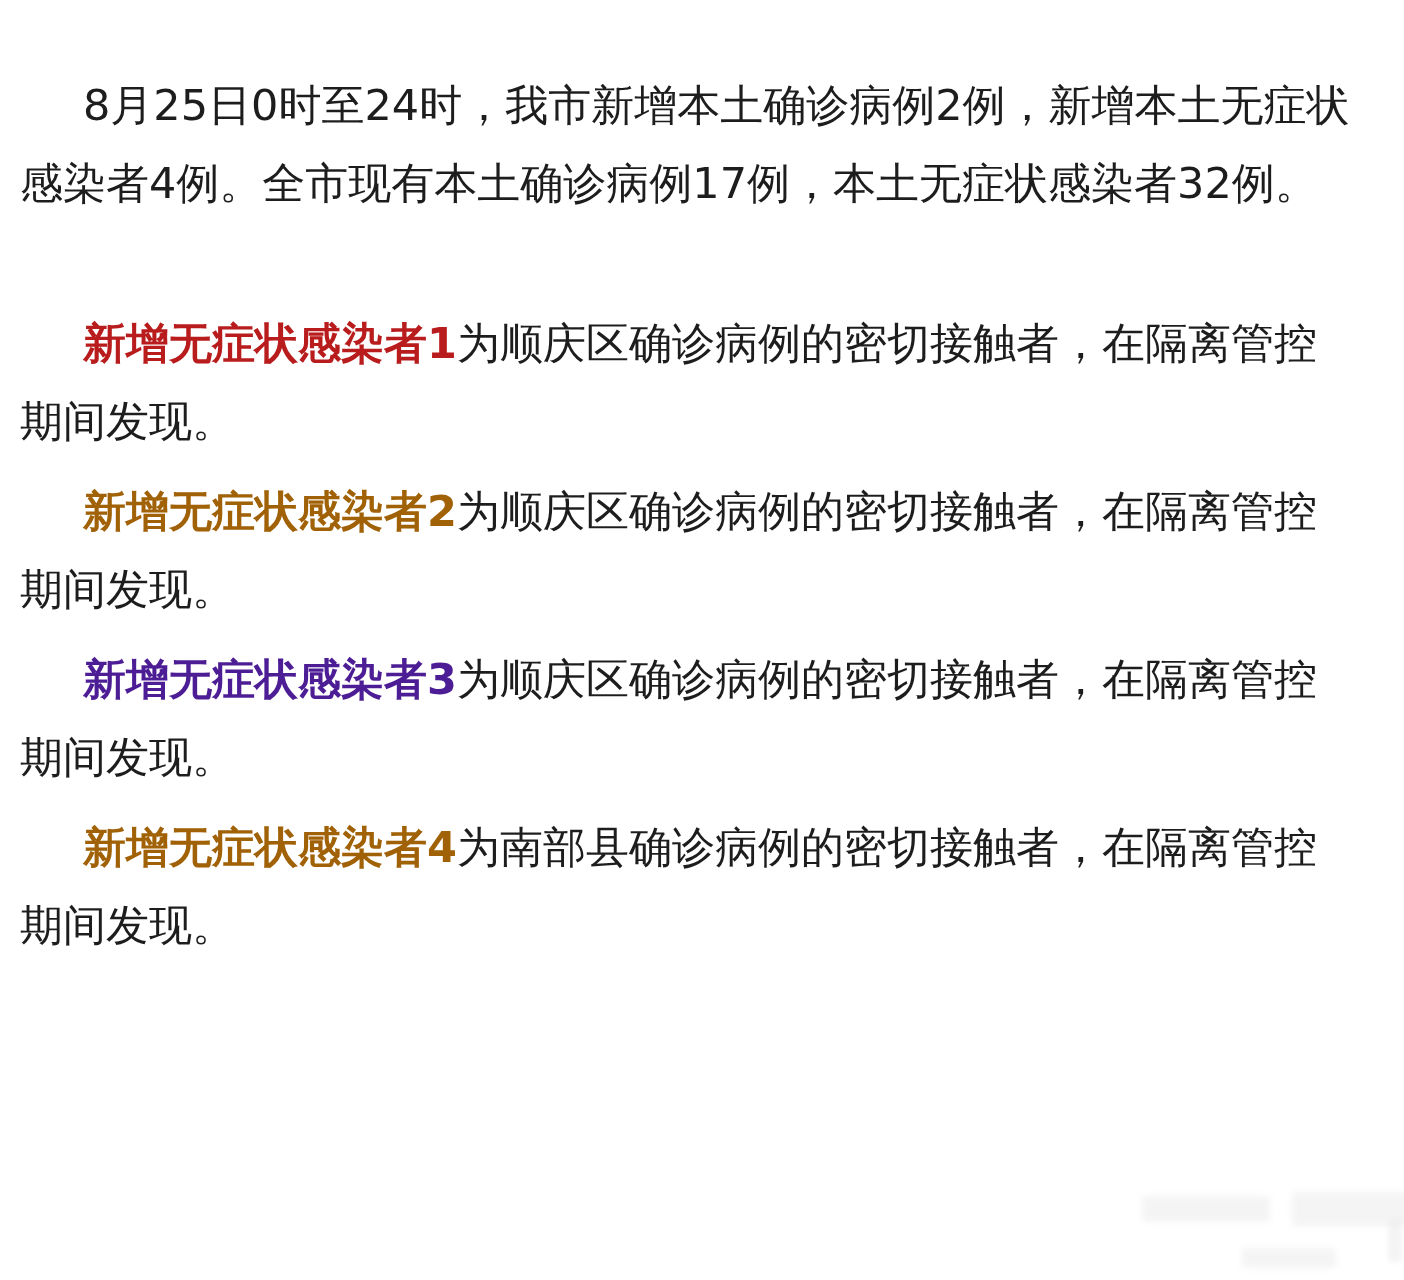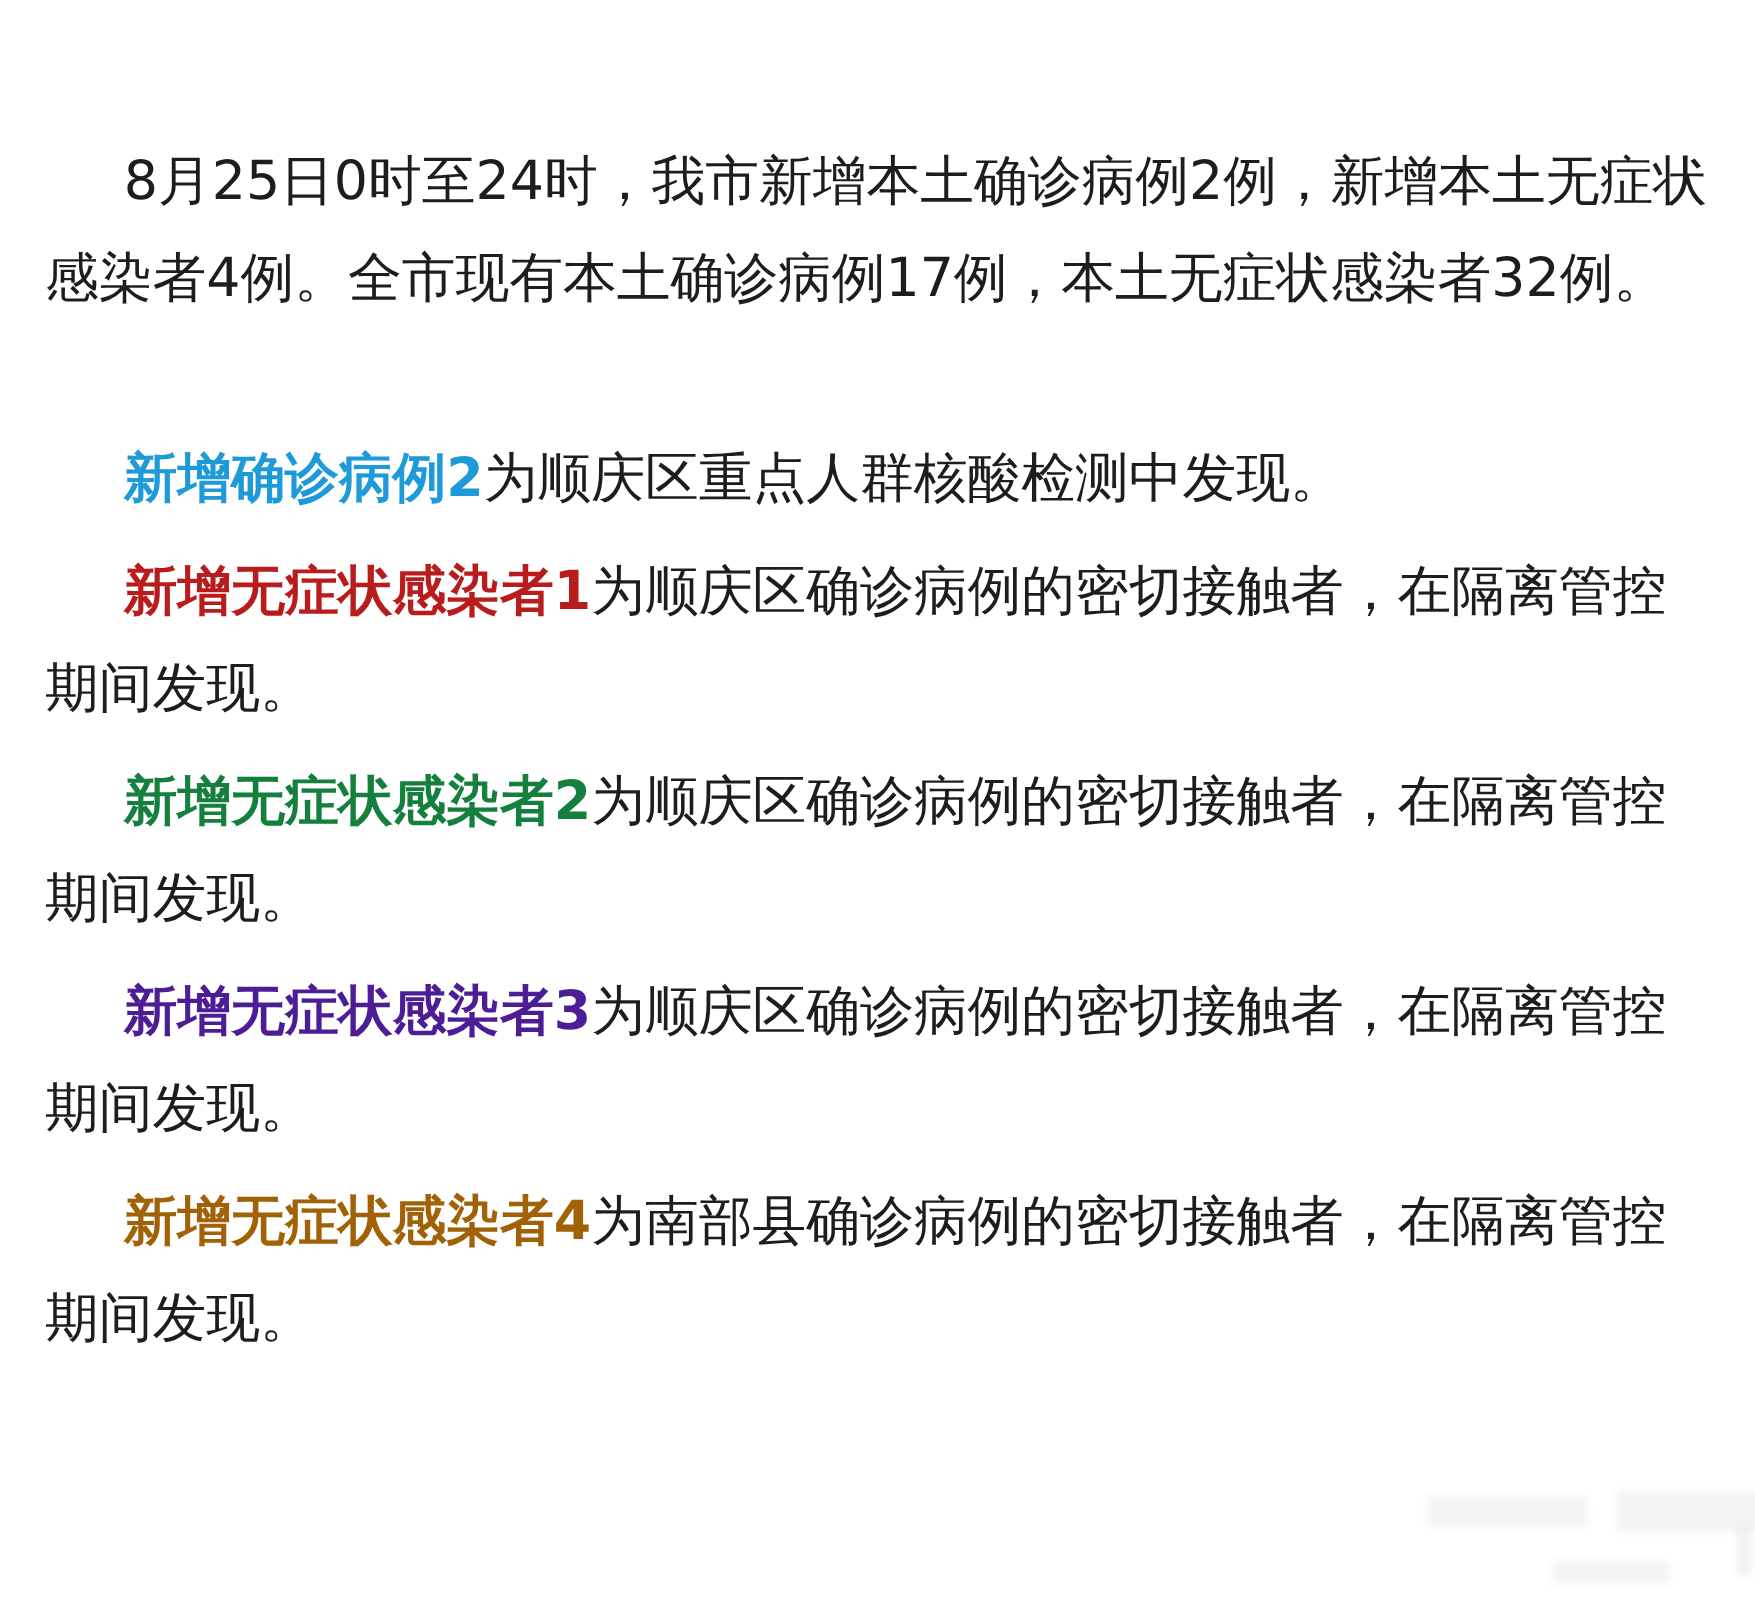--- a/index.html
+++ b/index.html
@@ -5,26 +5,25 @@
   html, body { margin: 0; padding: 0; background: #ffffff; }
   .page {
     position: relative;
     width: 1404px;
     height: 1280px;
     background: #ffffff;
     overflow: hidden;
     font-family: "DejaVu Sans", sans-serif;
   }
   .article {
-    padding: 66px 34px 0 36px;
+    padding: 66px 34px 0 20px;
     font-size: 43px;
     line-height: 78px;
     color: #1d1d1d;
     letter-spacing: 0px;
-    margin-top: 40px;
   }
   .para {
     margin: 0 0 12px 0;
     text-indent: 63px;
     word-break: break-all;
   }
   .para.lead-gap { margin-bottom: 82px; }
   .case-label {
     font-weight: 700;
   }
@@ -41,23 +40,22 @@
   .wm-bar.b3 { left: 1242px; top: 1248px; width: 94px;  height: 20px; }
   .wm-bar.b4 { left: 1388px; top: 1218px; width: 14px;  height: 44px; filter: blur(2px); }
 </style>
 </head>
 <body>
 
 <div class="page" style="background: rgb(255, 255, 255);">
   <div class="article" style="color: rgb(29, 29, 29);">
 
   <p class="para lead-gap">8月25日0时至24时，我市新增本土确诊病例2例，新增本土无症状<br>感染者4例。全市现有本土确诊病例17例，本土无症状感染者32例。</p>
-      <p class="para"><span class="case-label" style="color: rgb(31, 154, 216);">新增确诊病例2</span>为顺庆区重点人群核酸检测中发现。</p>
       <p class="para"><span class="case-label" style="color: #b91c1c;">新增无症状感染者1</span>为顺庆区确诊病例的密切接触者，在隔离管控<br>期间发现。</p>
-      <p class="para"><span class="case-label" style="color: #15803d;">新增无症状感染者2</span>为顺庆区确诊病例的密切接触者，在隔离管控<br>期间发现。</p>
+      <p class="para"><span class="case-label" style="color: #a16207;">新增无症状感染者2</span>为顺庆区确诊病例的密切接触者，在隔离管控<br>期间发现。</p>
       <p class="para"><span class="case-label" style="color: #4c1d95;">新增无症状感染者3</span>为顺庆区确诊病例的密切接触者，在隔离管控<br>期间发现。</p>
       <p class="para"><span class="case-label" style="color: #a16207;">新增无症状感染者4</span>为南部县确诊病例的密切接触者，在隔离管控<br>期间发现。</p>
     </div>
   <div class="wm-bar b1"></div>
   <div class="wm-bar b2"></div>
   <div class="wm-bar b3"></div>
   <div class="wm-bar b4"></div>
 </div>
 
 </body></html>

